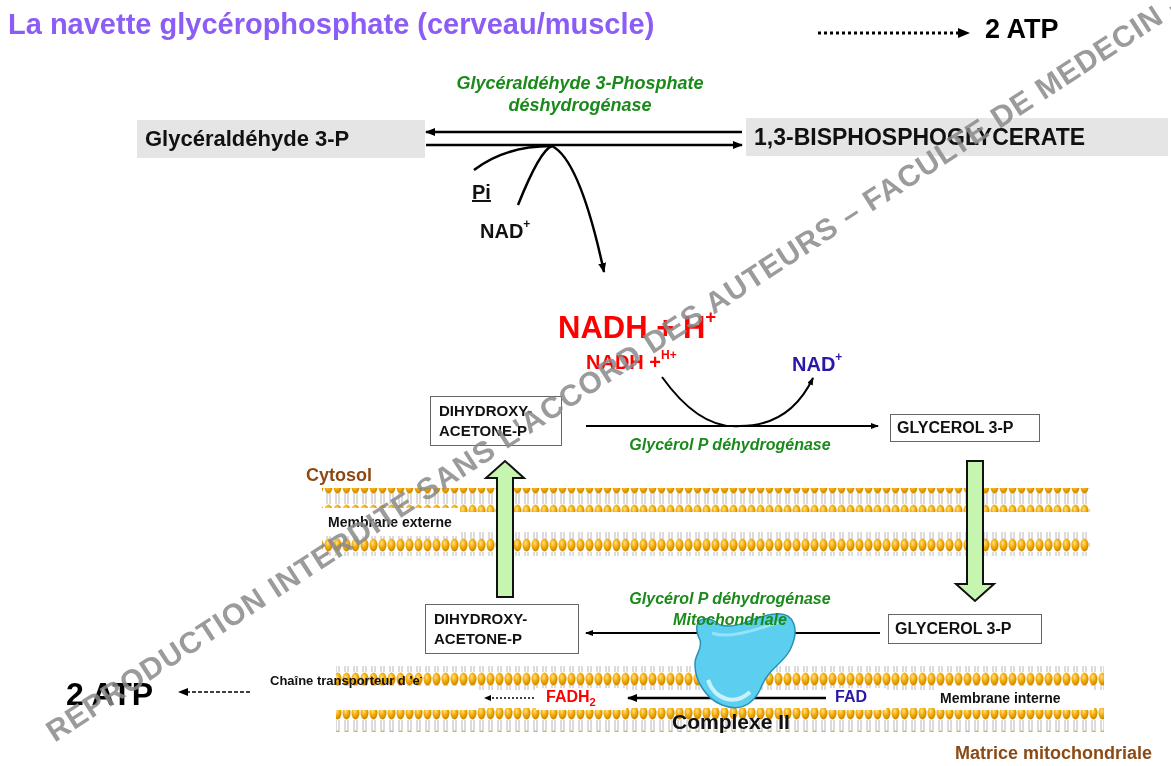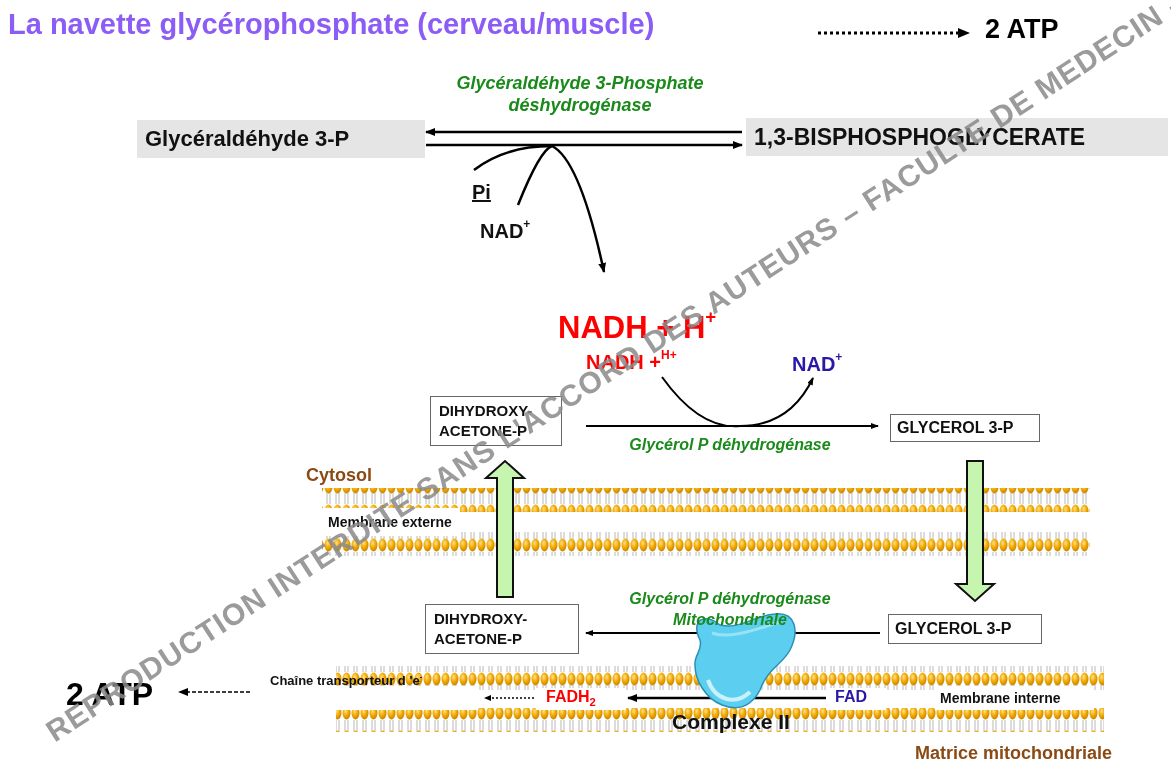--- a/index.html
+++ b/index.html
@@ -169,15 +169,15 @@
 
 <div class="abs atp-left">2 ATP</div>
 <div class="abs lbl" style="left:270px; top:672px; font-size:13px;"><span>Chaîne transporteur d 'e</span><sup>-</sup></div>
 
 <div class="abs red" style="left:546px; top:688px; font-size:16px;"><span>FADH</span><sub style="font-size:0.7em;">2</sub></div>
 <div class="abs blue" style="left:835px; top:688px; font-size:16px;">FAD</div>
 <div class="abs lbl" style="left:940px; top:690px; font-size:14px;">Membrane interne</div>
 
 <div class="abs lbl" style="left:672px; top:710px; font-size:21px;">Complexe II</div>
 
-<div class="abs brown" style="left:904px; top:743px;padding-left:11px;">Matrice mitochondriale</div>
+<div class="abs brown" style="left:944px; top:743px;padding-left:11px;">Matrice mitochondriale</div>
 
 <div class="watermark" style="left:40px; top:720px; transform: rotate(-33deg);">REPRODUCTION INTERDITE SANS L'ACCORD DES AUTEURS – FACULTE DE MEDECIN - UN</div>
 
 </body></html>

